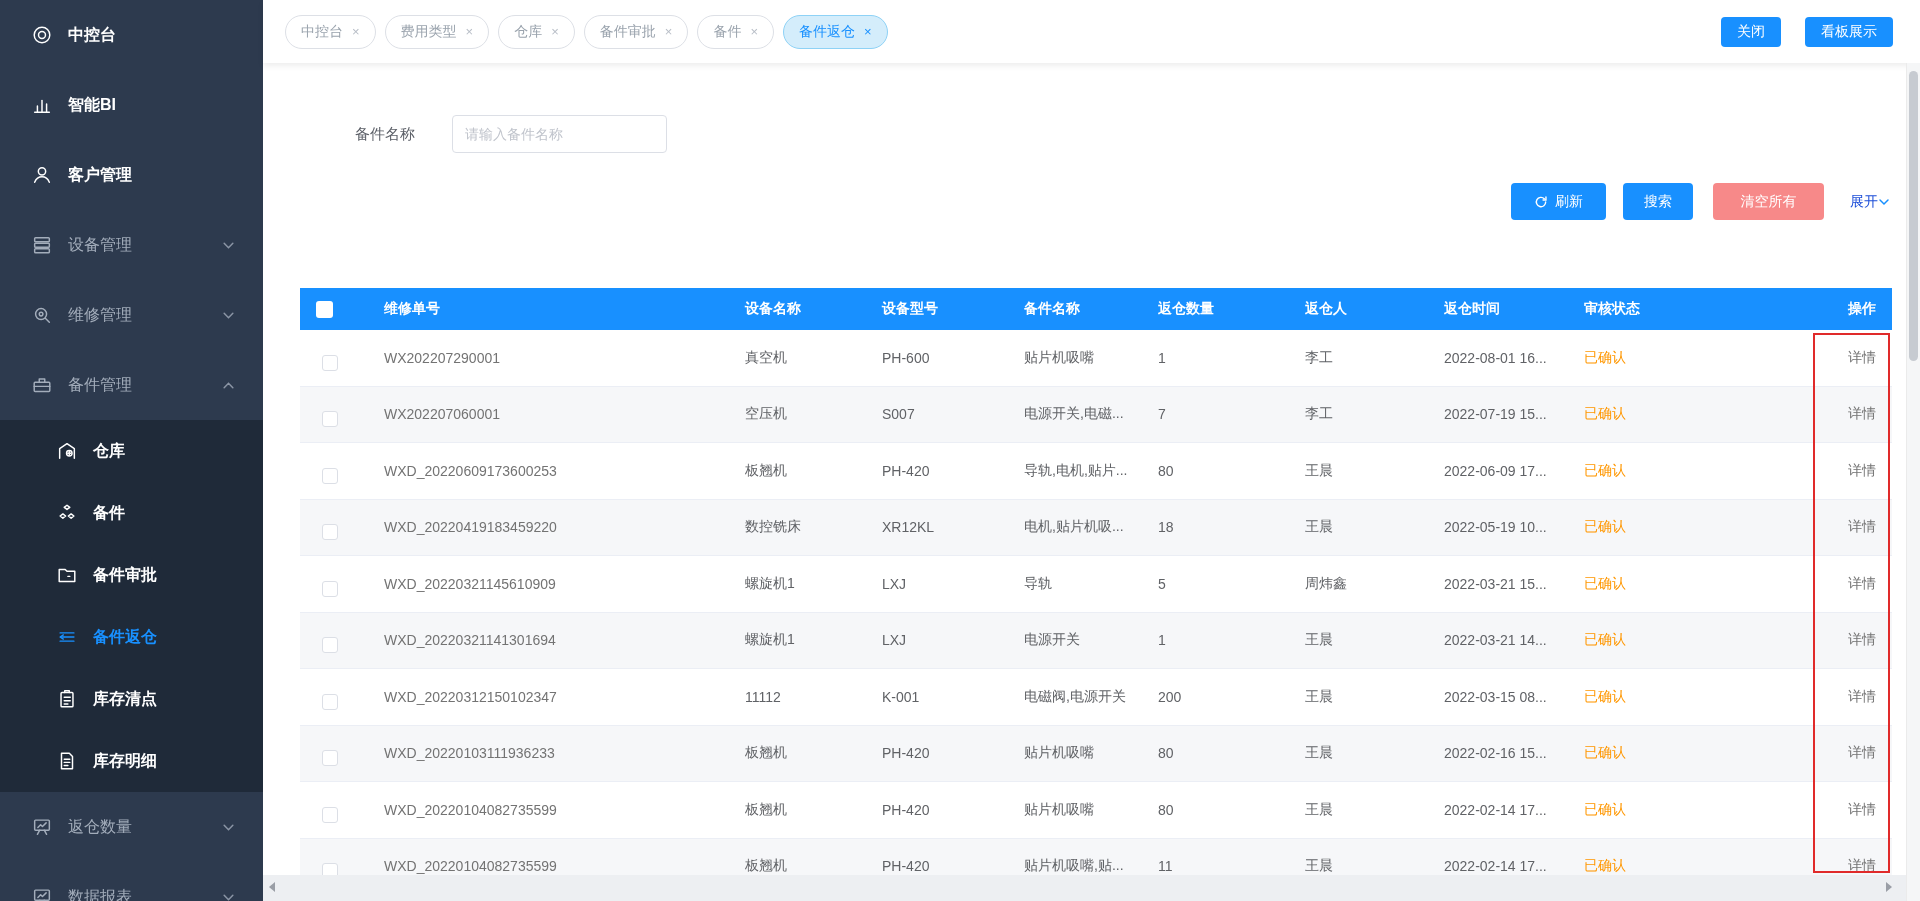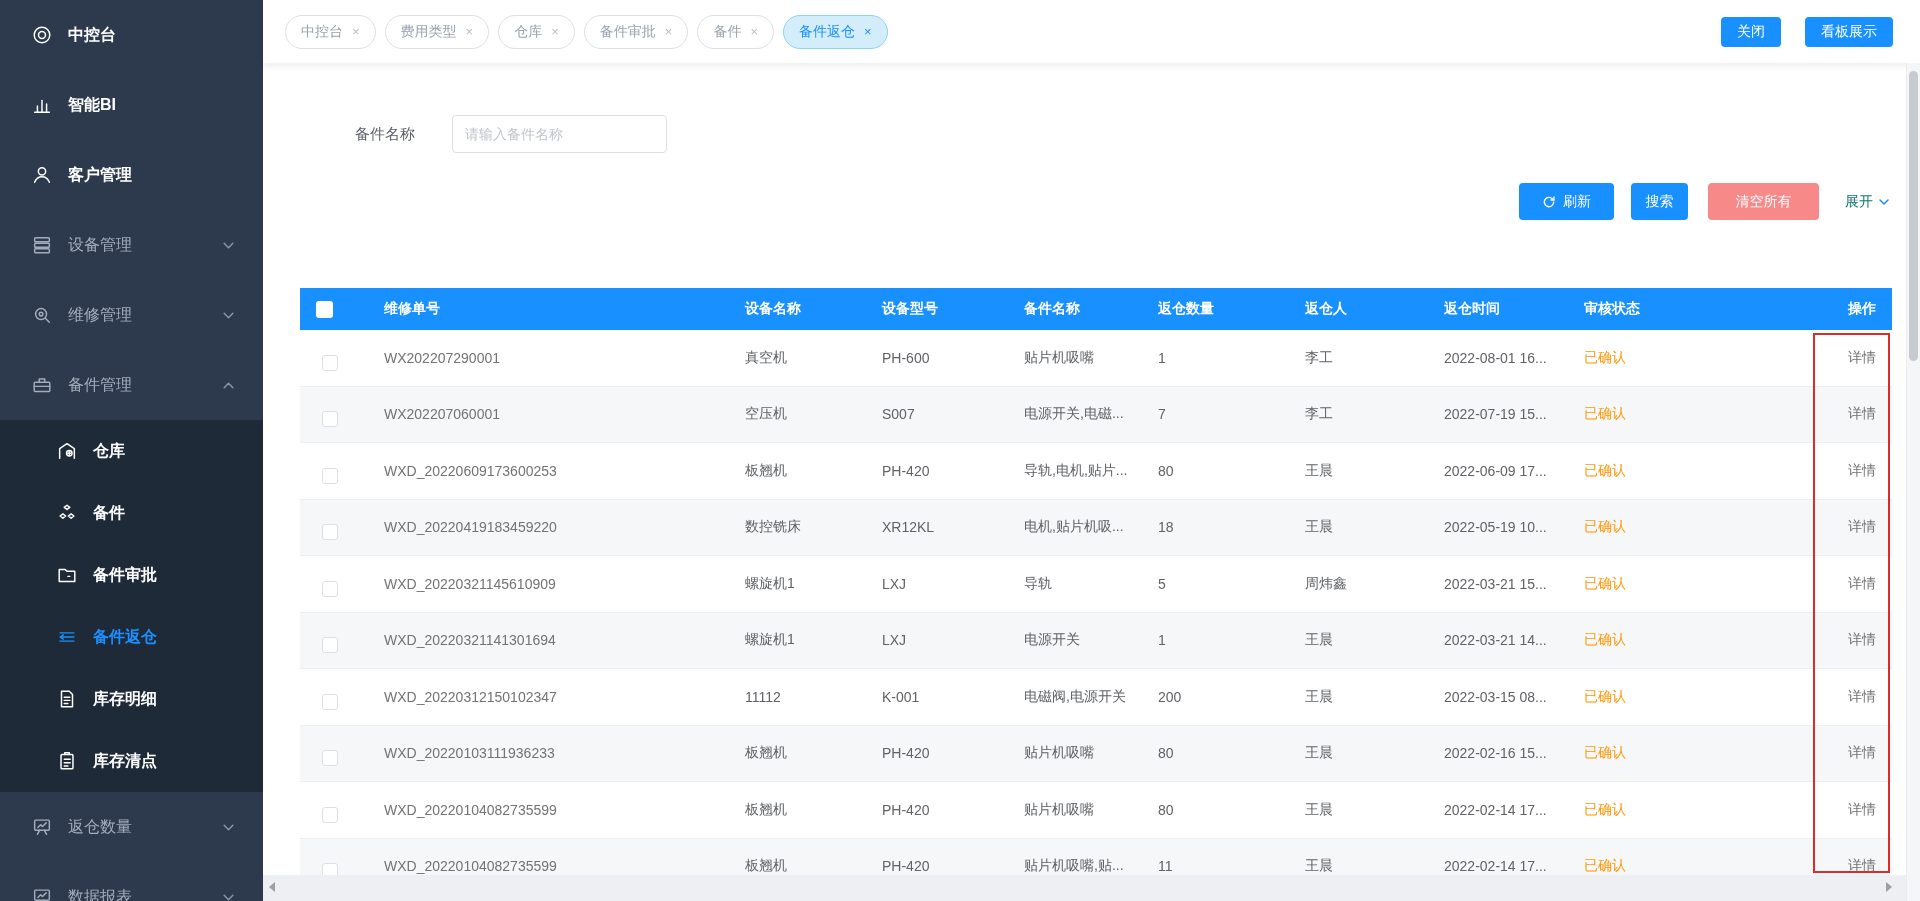--- a/index.html
+++ b/index.html
@@ -34,23 +34,23 @@
   
   .content-bg { position:absolute; left:263px; top:63px; width:1657px; height:812px; background:#ffffff; }
   .search-label { position:absolute; left:355px; top:115px; height:38px; line-height:38px; font-size:15px; color:#5a5e66; z-index:2; }
   .search-input { position:absolute; left:452px; top:115px; width:215px; height:38px; border:1px solid #dcdfe6; border-radius:4px; padding:0 12px; font-size:14px; color:#606266; font-family:inherit; z-index:2; }
   .search-input::placeholder { color:#c0c4cc; }
 
   .actions { position:absolute; top:183px; left:263px; width:1627px; height:37px; display:flex; justify-content:flex-end; align-items:center; z-index:2; }
   .act-btn { height:37px; border:none; border-radius:4px; font-size:14px; color:#fff; cursor:pointer; display:inline-flex; align-items:center; justify-content:center; font-family:inherit; }
   .act-refresh { width:95px; background:#1890ff; gap:7px; margin-right:17px;text-align:right; }
   .act-refresh svg { width:14px; height:14px; }
-  .act-search { width:57px; background:#1890ff; margin-right:20px; }
+  .act-search { width:70px; background:#1890ff; margin-right:20px; }
   .act-clear { width:111px; background:#f78989; margin-right:26px; }
-  .act-expand { background:none; color:#0f766e; gap:5px; padding:0;justify-content:space-between; }
+  .act-expand { background:none; color:#1d4ed8; padding:0;justify-content:space-between; }
   .act-expand svg { width:12px; height:12px; }
 
   
   .table-clip { position:absolute; left:300px; top:288px; width:1592px; height:587px; overflow:hidden; z-index:1; }
   .thead { display:flex; align-items:center; height:42px; background:#1890ff; color:#fff; font-size:14px; font-weight:bold; }
   .tr { display:flex; align-items:center; height:56.5px; background:#fff; border-bottom:1px solid #ebeef5; font-size:14px; color:#606266; }
   .tbody .tr:nth-child(even) { background:#f6f7f9; }
   .c-sel { width:84px; flex:0 0 84px; display:flex; }
   .c1 { width:361px; flex:0 0 361px; } .c2 { width:137px; flex:0 0 137px; }
   .c3 { width:142px; flex:0 0 142px; } .c4 { width:134px; flex:0 0 134px; overflow:hidden; white-space:nowrap; }
@@ -199,40 +199,40 @@
               <path d="M8 9.8L4.5 12 8 14.2"></path>
               <path d="M4.5 16.5h15"></path>
             </svg>
           </span>
     <span class="sb-label">备件返仓</span>
 
   </div>
         <div class="sb-item">
     <span class="sb-icon icon-slot">
             <svg viewBox="0 0 24 24" fill="none" stroke="currentColor" stroke-width="1.6" stroke-linecap="round" stroke-linejoin="round">
-              <path d="M6 3.5h8.5l3.5 3.5v13.5H6z"></path>
-              <path d="M9 10h6"></path>
-              <path d="M9 13.5h6"></path>
-              <path d="M9 17h4"></path>
-            </svg>
-          </span>
-    <span class="sb-label">库存明细</span>
-
-  </div>
-        <div class="sb-item">
-    <span class="sb-icon icon-slot">
-            <svg viewBox="0 0 24 24" fill="none" stroke="currentColor" stroke-width="1.6" stroke-linecap="round" stroke-linejoin="round">
               <rect x="5.5" y="5" width="13" height="15.5" rx="1"></rect>
               <path d="M9.5 5V3h5v2"></path>
               <path d="M9 10h6.5"></path>
               <path d="M9 14h6.5"></path>
               <path d="M9 17.5h4"></path>
             </svg>
           </span>
     <span class="sb-label">库存清点</span>
+
+  </div>
+        <div class="sb-item">
+    <span class="sb-icon icon-slot">
+            <svg viewBox="0 0 24 24" fill="none" stroke="currentColor" stroke-width="1.6" stroke-linecap="round" stroke-linejoin="round">
+              <path d="M6 3.5h8.5l3.5 3.5v13.5H6z"></path>
+              <path d="M9 10h6"></path>
+              <path d="M9 13.5h6"></path>
+              <path d="M9 17h4"></path>
+            </svg>
+          </span>
+    <span class="sb-label">库存明细</span>
 
   </div>
       </div>
     <div class="sb-bottom">
         <div class="sb-item">
     <span class="sb-icon icon-slot">
             <svg viewBox="0 0 24 24" fill="none" stroke="currentColor" stroke-width="1.6" stroke-linecap="round" stroke-linejoin="round">
               <rect x="4" y="4.5" width="16" height="11" rx="1"></rect>
               <path d="M7.5 12.5l3-3 2 2 4-4"></path>
               <path d="M9.5 15.5L7 20"></path>

